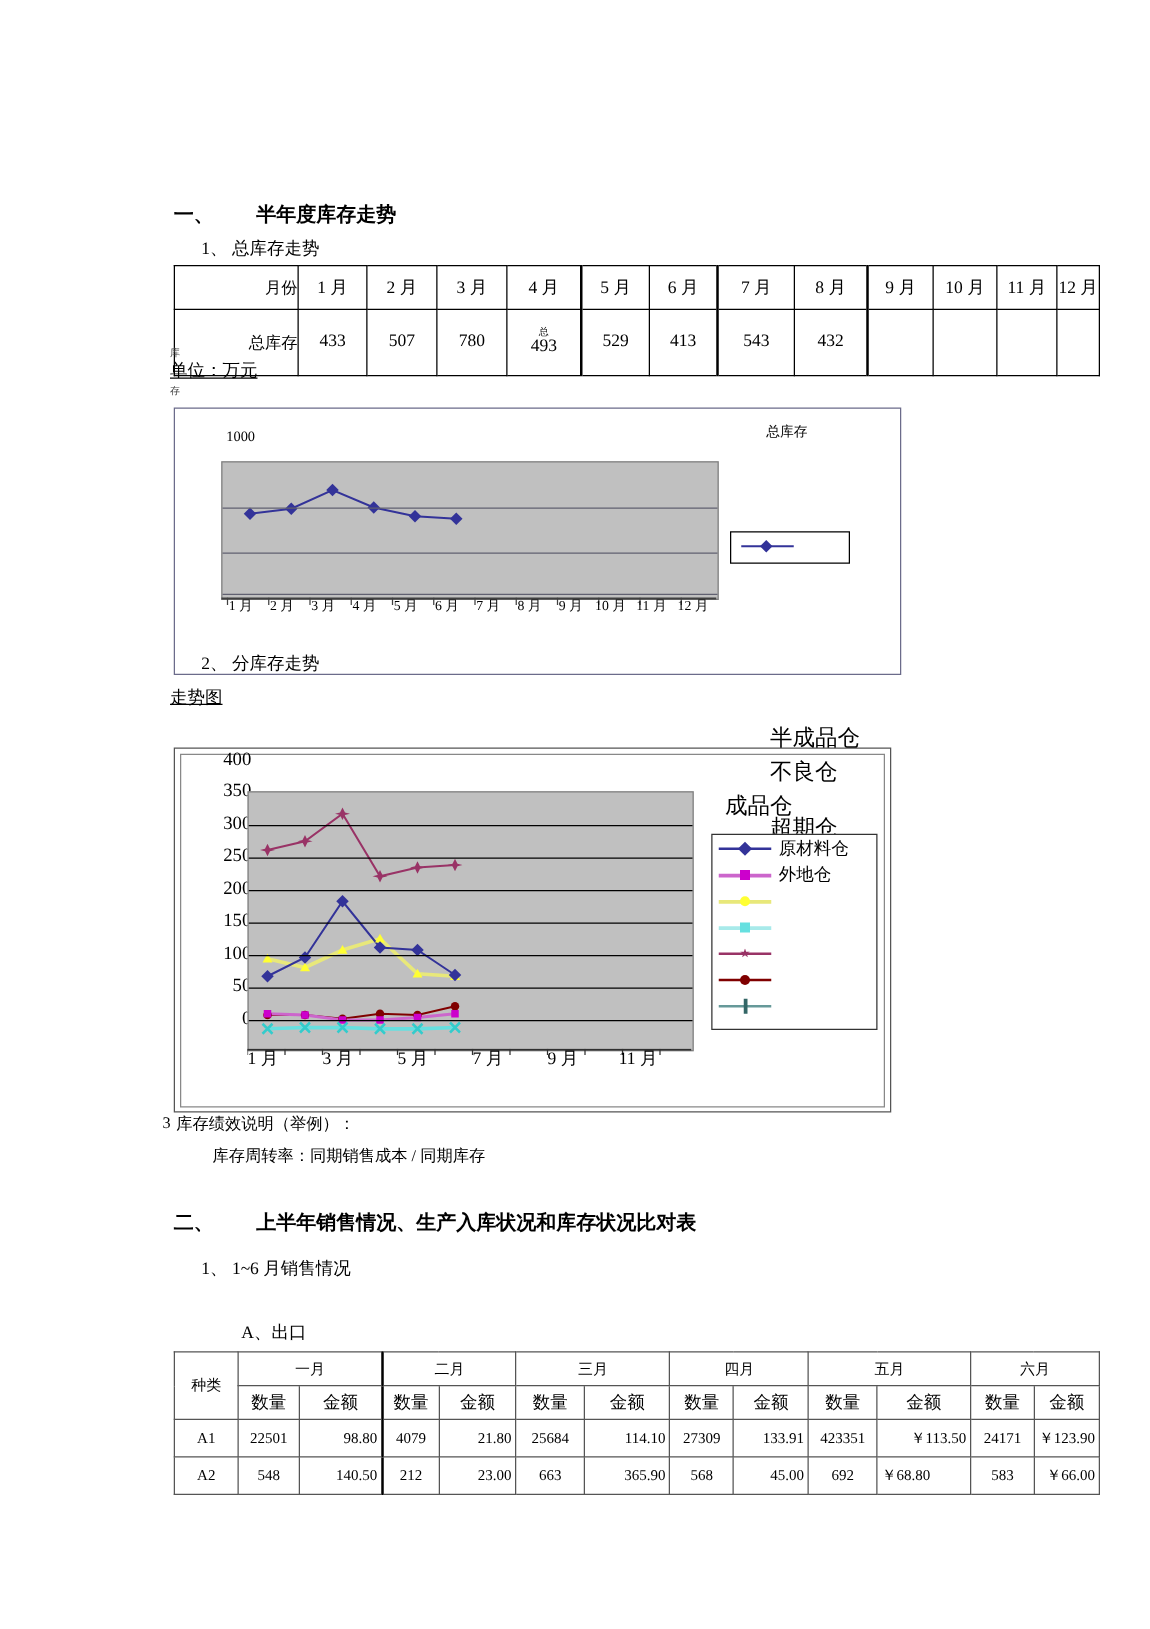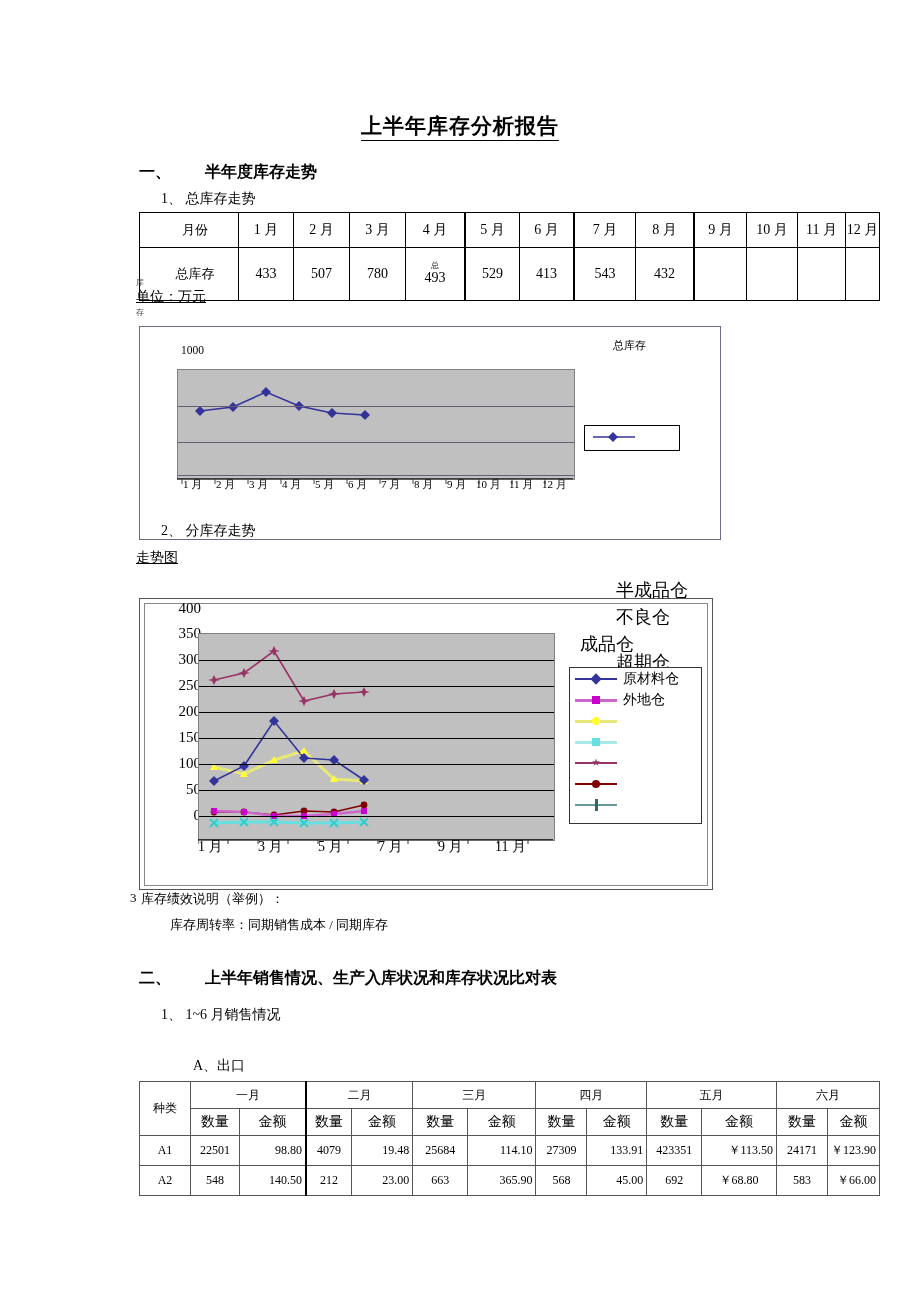--- a/index.html
+++ b/index.html
@@ -26,21 +26,21 @@
   .tiny-txt{font-size:8px;color:#444;}
 
   
   table{border-collapse:collapse;}
   .t1{left:139px;top:212px;width:741px;font-size:14px;}
   .t1 td{
     border:1px solid #000;text-align:center;vertical-align:middle;
     padding:0;height:34px;
   }
   .t1 tr.row2 td{height:52px;}
-  .t1 td.lbl{font-size:13px;padding-left:12px;text-align:center;}
+  .t1 td.lbl{font-size:13px;padding-left:12px;text-align:right;}
   .t1 .sup{display:block;font-size:8px;line-height:8px;}
   .t1 .thickR{border-right-width:2px;}
 
   
   .chart1-box{left:139px;top:326px;width:580px;height:212px;
               border:1px solid #6b6b8a;background:#fff;}
   .chart1-plot{left:177px;top:369px;width:396px;height:109px;
                background:#c0c0c0;border:1px solid #808080;}
   .c1-grid{position:absolute;left:0;right:0;height:0;border-top:1.6px solid #606070;}
   .c1-ylab{font-size:11.5px;text-align:right;width:46px;}
@@ -76,23 +76,20 @@
   .t2 .vL{border-left:2px solid #000;}
   .t2 .val{font-size:12px;height:30px;}
 
   svg{display:block;}
 </style>
 </head>
 <body>
 
 <div class="page">
 
-  <div class="abs doc-title">
-    <span>上半年库存分析报告</span>
-  </div>
 
   <div class="abs h1" style="left:139px;top:162px;">一、</div>
   <div class="abs h1" style="left:205px;top:162px;">半年度库存走势</div>
 
   <div class="abs h2" style="left:161px;top:190px;">1、 总库存走势</div>
 
   <table class="abs t1">
     <tbody>
         <tr>
       <td class="lbl" style="width:86px">月份</td>
@@ -405,41 +402,41 @@
       <td style="width:48px">数量</td>
       <td>金额</td>
       <td style="width:44px">数量</td>
       <td>金额</td>
     </tr>
     <tr class="val">
       <td>A1</td>
       <td>22501</td>
       <td style="text-align:right">98.80</td>
       <td class="vL">4079</td>
-      <td style="text-align:right">19.48</td>
+      <td style="text-align:right">21.80</td>
       <td>25684</td>
       <td style="text-align:right">114.10</td>
       <td>27309</td>
       <td style="text-align:right">133.91</td>
       <td>423351</td>
       <td style="text-align:right">￥113.50</td>
       <td>24171</td>
       <td style="text-align:right">￥123.90</td>
     </tr>
     <tr class="val">
       <td>A2</td>
       <td>548</td>
       <td style="text-align:right">140.50</td>
       <td class="vL">212</td>
       <td style="text-align:right">23.00</td>
       <td>663</td>
       <td style="text-align:right">365.90</td>
       <td>568</td>
       <td style="text-align:right">45.00</td>
       <td>692</td>
-      <td style="text-align:center">￥68.80</td>
+      <td style="text-align:left">￥68.80</td>
       <td>583</td>
       <td style="text-align:right">￥66.00</td>
     </tr>
   </tbody>
     </table>
 
 </div>
 
 </body></html>

